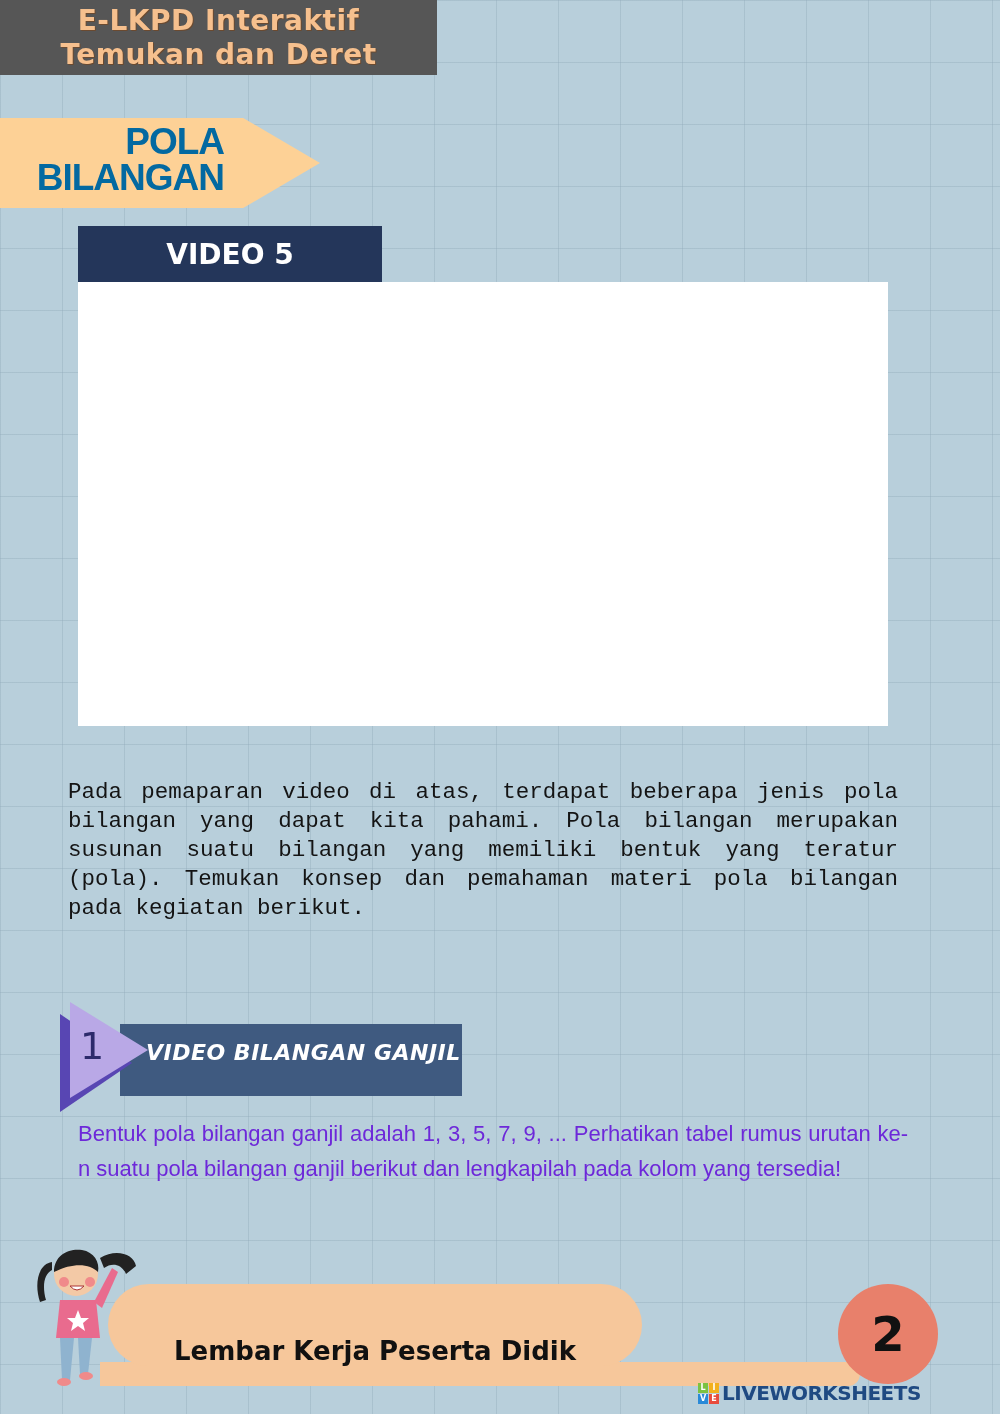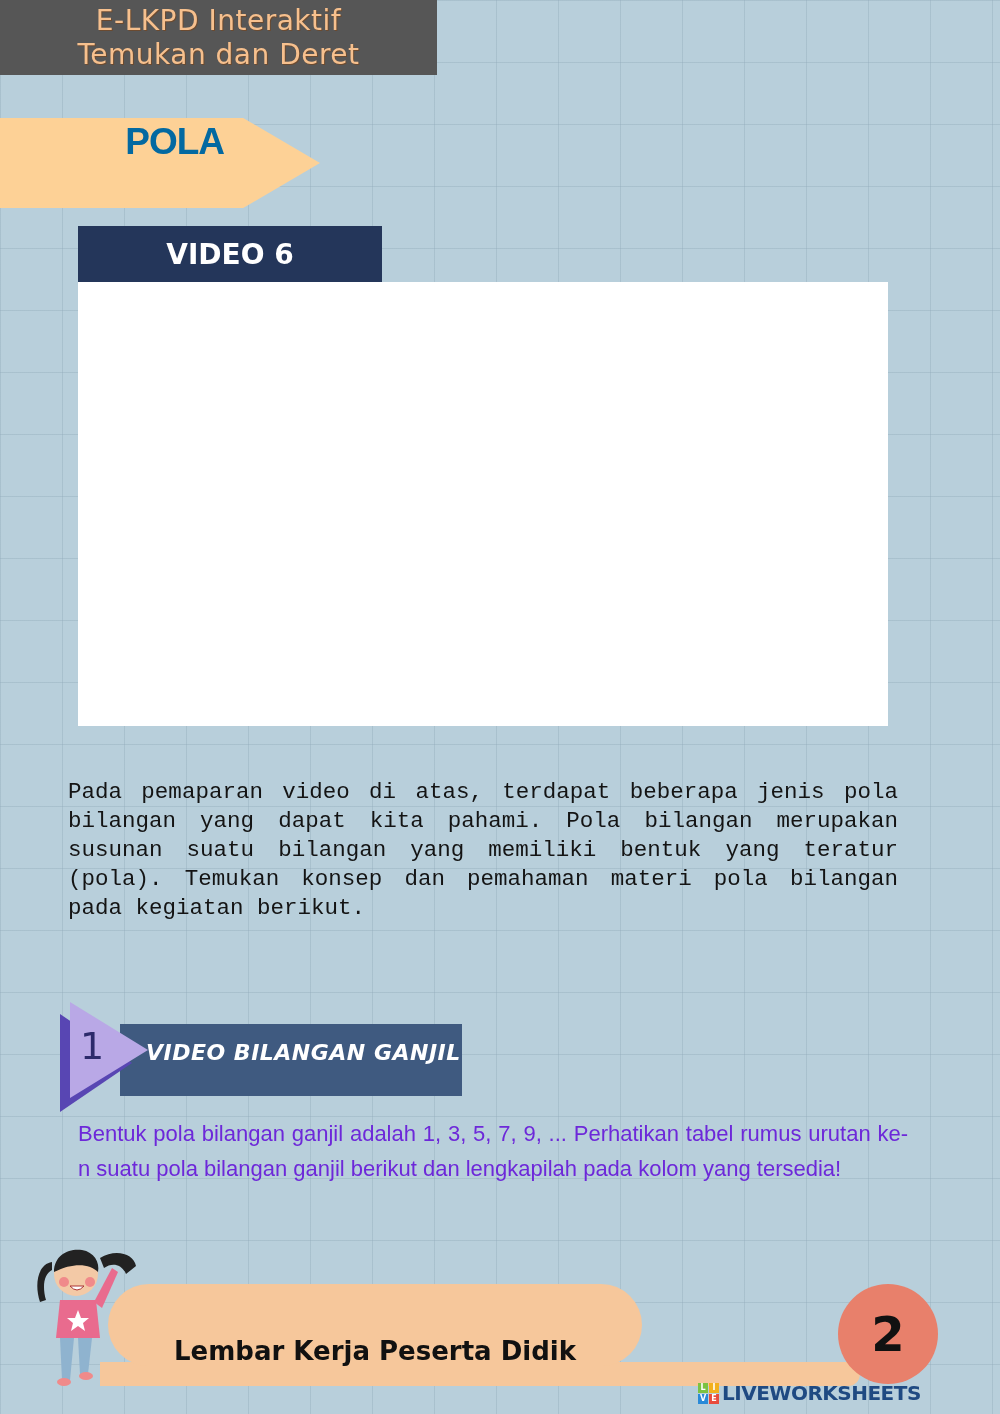--- a/index.html
+++ b/index.html
@@ -10,21 +10,21 @@
     background-image:
       linear-gradient(to right, rgba(150,175,190,0.45) 1px, transparent 1px),
       linear-gradient(to bottom, rgba(150,175,190,0.45) 1px, transparent 1px);
     background-size: 62px 62px;
     font-family: "Liberation Sans", sans-serif;
   }
   .title-banner {
     position: absolute; left: 0; top: 0; width: 437px; height: 75px;
     background: #565656;
     display: flex; flex-direction: column; align-items: center; justify-content: center;
-    color: #f6c08e; font-family: "DejaVu Sans", sans-serif; font-weight: normal;
+    color: #f6c08e; font-family: "DejaVu Sans", sans-serif; font-weight: bold;
     font-size: 28px; line-height: 34px; letter-spacing: 0.5px;
     text-shadow: 1px 1px 0 #6b4a30;
   }
   .section-arrow {
     position: absolute; left: 0; top: 118px; width: 320px; height: 90px;
     background: #fdd196;
     clip-path: polygon(0 0, 76% 0, 100% 50%, 76% 100%, 0 100%);
   }
   .section-title {
     position: absolute; left: 24px; top: 124px; width: 200px;
@@ -107,23 +107,24 @@
 <body>
 
 <div class="title-banner">
   <div>E-LKPD Interaktif</div>
   <div>Temukan dan Deret</div>
 </div>
 
 <div class="section-arrow"></div>
 <div class="section-title">
   <div>POLA</div>
+  <div>BILANGAN</div>
 </div>
 
-<div class="video-label">VIDEO 6</div>
+<div class="video-label">VIDEO 5</div>
 <div class="video-frame"></div>
 
 <p class="intro-text">Pada pemaparan video di atas, terdapat beberapa jenis pola bilangan yang dapat kita pahami. Pola bilangan merupakan susunan suatu bilangan yang memiliki bentuk yang teratur (pola). Temukan konsep dan pemahaman materi pola bilangan pada kegiatan berikut.</p>
 
 <div class="activity-header">
   <div class="activity-bar"></div>
   <div class="activity-tri-shadow"></div>
   <div class="activity-tri"></div>
   <div class="activity-number">1</div>
   <div class="activity-title">VIDEO BILANGAN GANJIL</div>

